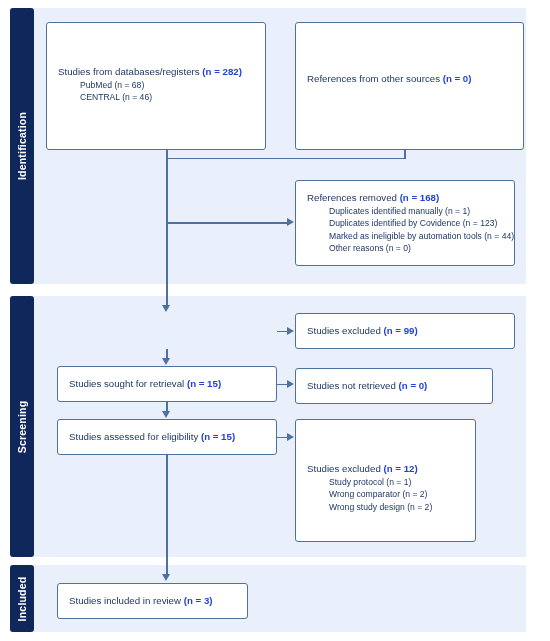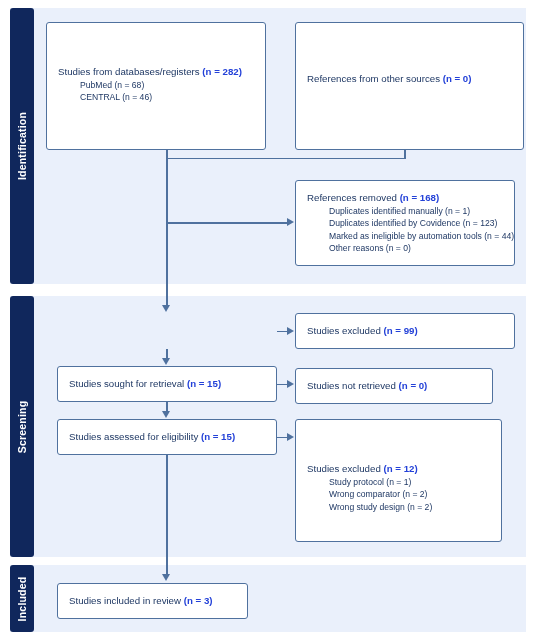--- a/index.html
+++ b/index.html
@@ -192,21 +192,21 @@
   </div>
 
   <div class="box" style="left:295px; top:352px; width:198px; height:36px;margin-top:16px;">
     <div class="box-inner center-mid">
       <div class="headline">
         <span>Studies not retrieved </span><span class="count">(n = 0)</span>
       </div>
     </div>
   </div>
 
-  <div class="box" style="left:295px; top:419px; width:207px; height:123px;">
+  <div class="box" style="left:295px; top:419px; width:181px; height:123px;">
     <div class="box-inner" style="top:42px;">
       <div class="headline">
         <span>Studies excluded </span><span class="count">(n = 12)</span>
       </div>
       <ul class="sub-list">
         <li>Study protocol (n = 1)</li>
         <li>Wrong comparator (n = 2)</li>
         <li>Wrong study design (n = 2)</li>
       </ul>
     </div>

